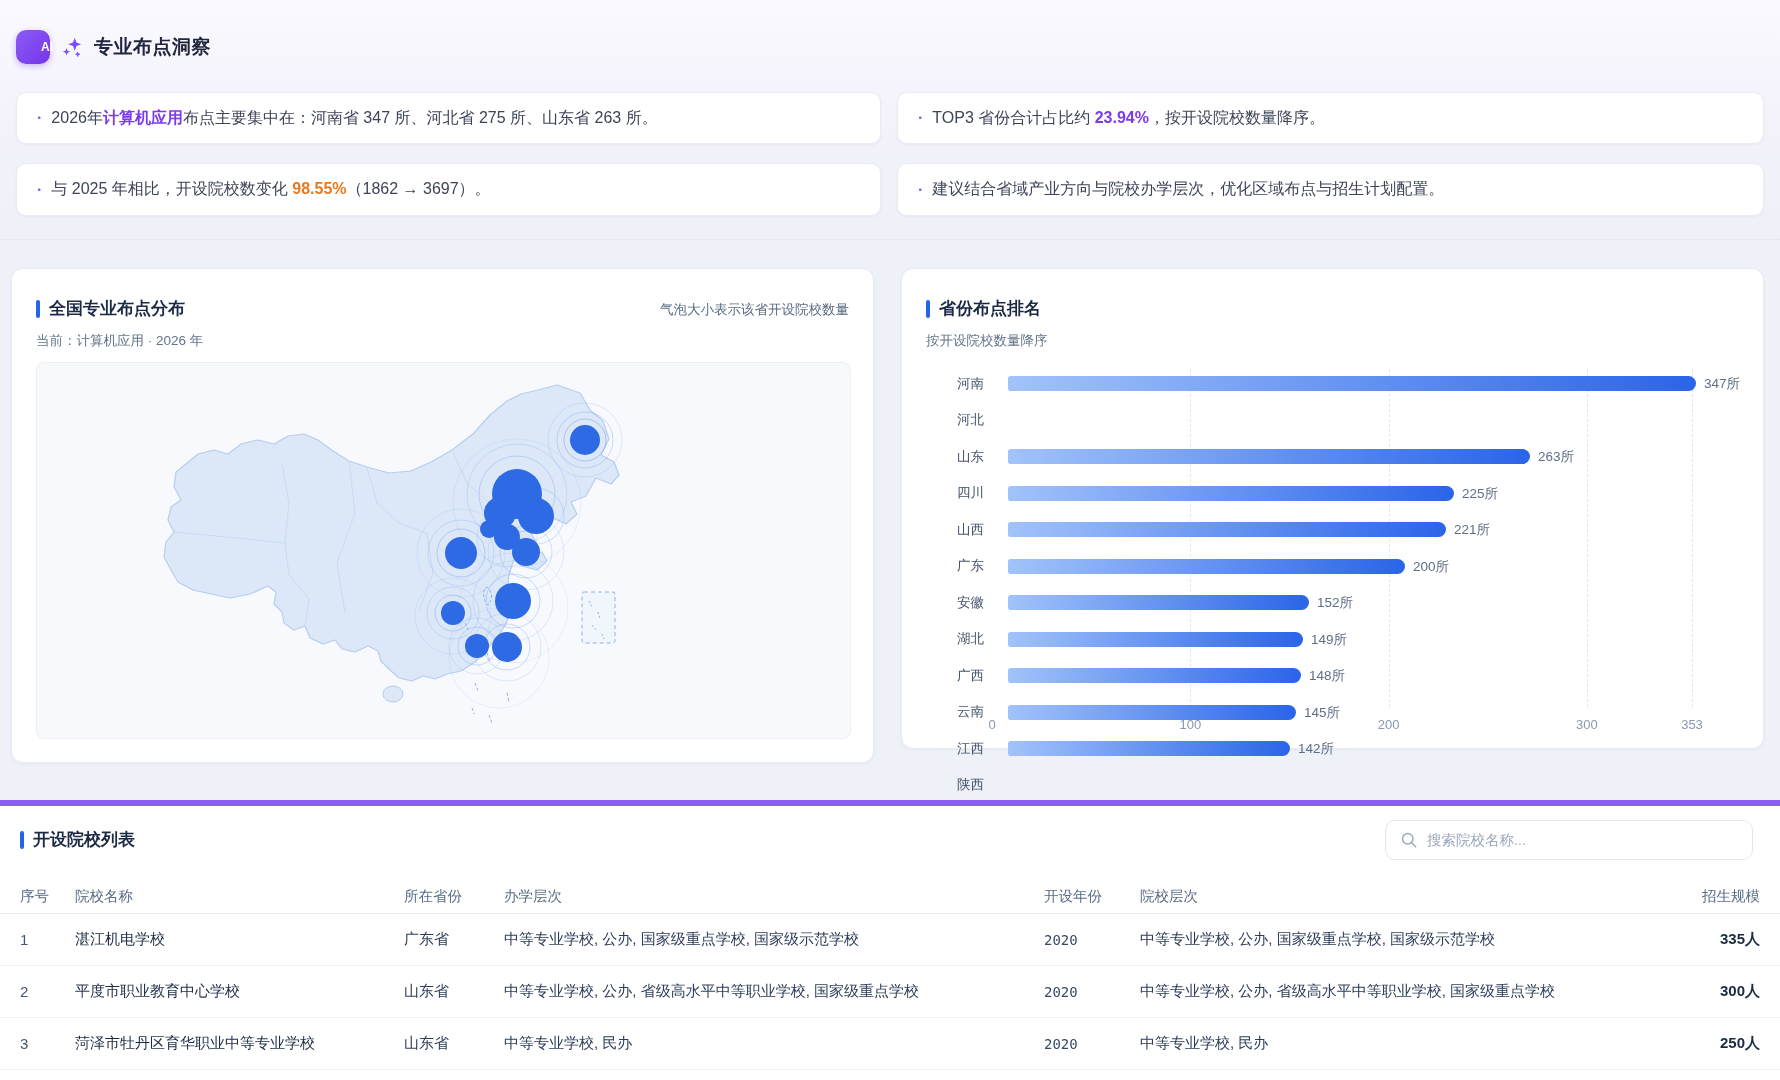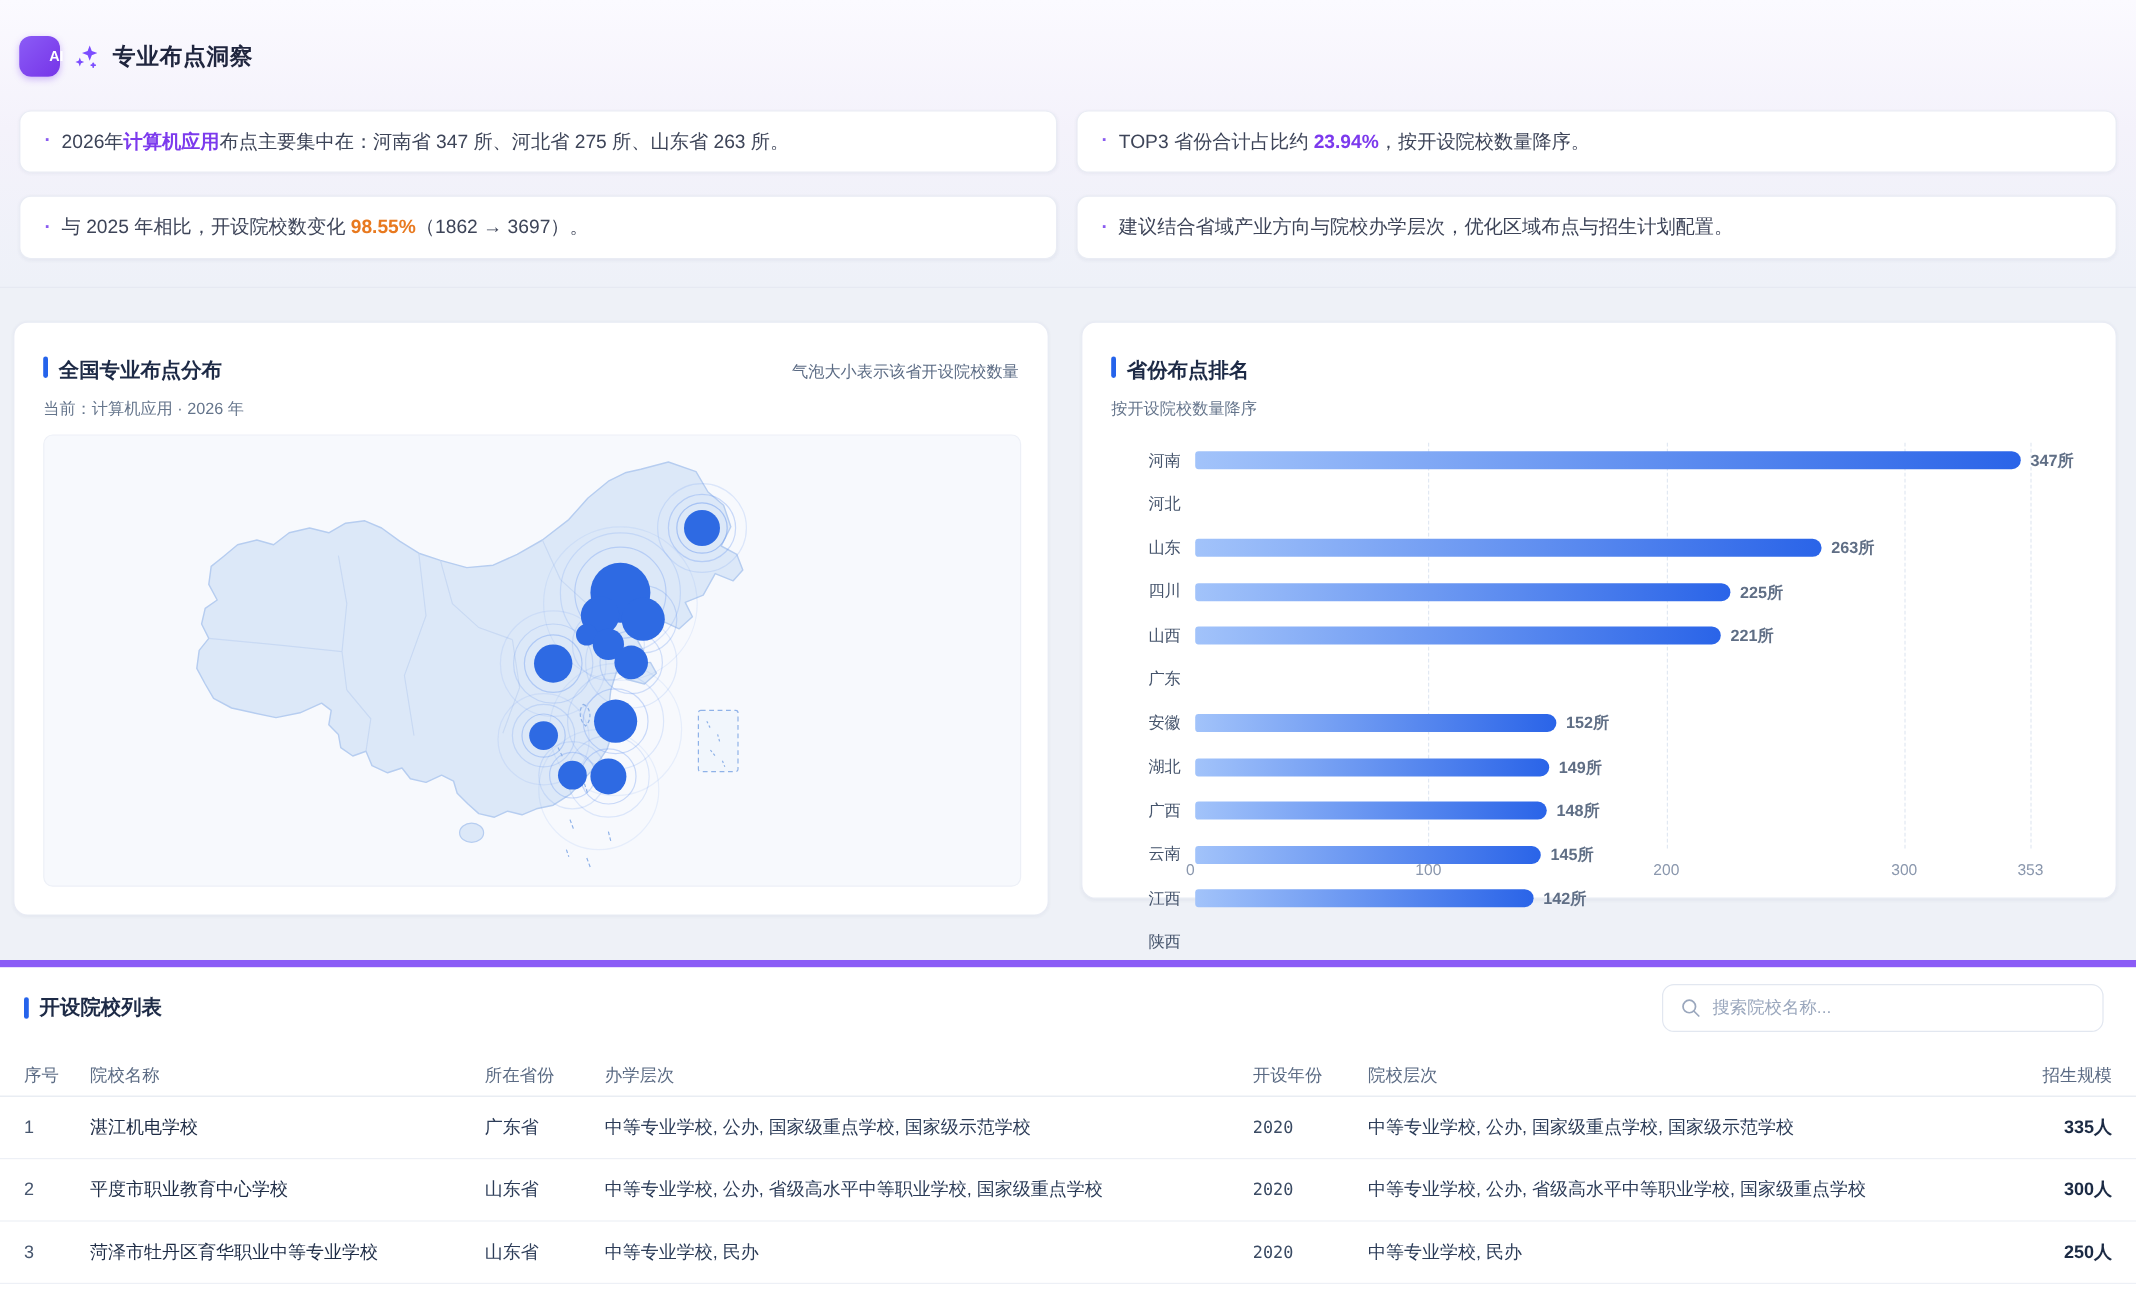--- a/index.html
+++ b/index.html
@@ -38,38 +38,38 @@
   .c3{ left:16px;  top:163px; width:865px; height:53px; }
   .c4{ left:897px; top:163px; width:867px; height:53px; }
 
   
   .panel-card{
     position:absolute; background:#fff; border:1px solid #e8ebf4; border-radius:12px;
     box-shadow:0 1px 3px rgba(40,52,100,.05);
   }
   .map-card { left:11px;  top:268px; width:863px; height:495px; }
   .rank-card{ left:901px; top:268px; width:863px; height:481px; }
-  .card-head{ position:absolute; left:24px; top:28px; display:flex; align-items:flex-start; gap:9px; }
+  .card-head{ position:absolute; left:24px; top:28px; display:flex; align-items:center; gap:9px; }
   .head-bar{ width:4px; height:18px; border-radius:2px; background:#2563eb; }
   .card-title{ font-size:17px; font-weight:bold; color:#1d2a46; }
   .card-sub{ position:absolute; left:24px; top:63px; font-size:13.5px; color:#64748b; }
   .map-hint{ position:absolute; right:24px; top:32px; font-size:13.5px; color:#5b6b84; }
   .map-panel{
     position:absolute; left:24px; top:93px; width:815px; height:377px;
     background:#f7f9fd; border:1px solid #edf0f7; border-radius:8px; overflow:hidden;
   }
 
   
   .chart-wrap{ position:absolute; left:24px; top:100px; width:815px; height:360px; }
   .bar-area{ position:absolute; left:66px; top:0; width:700px; height:338px; }
   .gridline{ position:absolute; top:0; bottom:0; width:0; border-left:1px dashed #e1e8f2; }
   .bar-rows{ position:absolute; left:0; top:0; width:815px; display:flex; flex-direction:column; gap:7.5px; }
   .bar-row{ display:flex; align-items:center; height:29px; }
   .bar-label{ width:58px; text-align:right; font-size:13.5px; color:#44536b; flex:none; }
-  .bar-track{ margin-left:12px; position:relative; width:700px; height:15px; flex:none;font-weight:bold; }
+  .bar-track{ margin-left:24px; position:relative; width:700px; height:15px; flex:none; }
   .bar-fill{
     height:15px; border-radius:3px 8px 8px 3px;
     background:linear-gradient(90deg,#a2c3fa 0%,#2a64e8 100%);
   }
   .bar-value{ position:absolute; top:0; line-height:15px; font-size:13.5px; color:#5f6e85; white-space:nowrap; }
   .axis-row{ position:absolute; left:66px; top:348px; width:700px; height:16px; }
   .axis-tick{ position:absolute; transform:translateX(-50%); font-size:13px; color:#8a97ad; }
 
   
   .table-section{ position:absolute; left:0; top:800px; width:1780px; height:280px; background:#fff; border-top:6px solid #8b5cf6; }
@@ -278,20 +278,24 @@
         </div>
         <div class="bar-row">
           <span class="bar-label">山西</span>
           <div class="bar-track">
             <div class="bar-fill" style="width: 438px;"></div>
             <span class="bar-value" style="left: 446px;">221所</span>
           </div>
         </div>
         <div class="bar-row">
           <span class="bar-label">广东</span>
+          <div class="bar-track">
+            <div class="bar-fill" style="width: 397px;"></div>
+            <span class="bar-value" style="left: 405px;">200所</span>
+          </div>
         </div>
         <div class="bar-row">
           <span class="bar-label">安徽</span>
           <div class="bar-track">
             <div class="bar-fill" style="width: 301px;"></div>
             <span class="bar-value" style="left: 309px;">152所</span>
           </div>
         </div>
         <div class="bar-row">
           <span class="bar-label">湖北</span>

